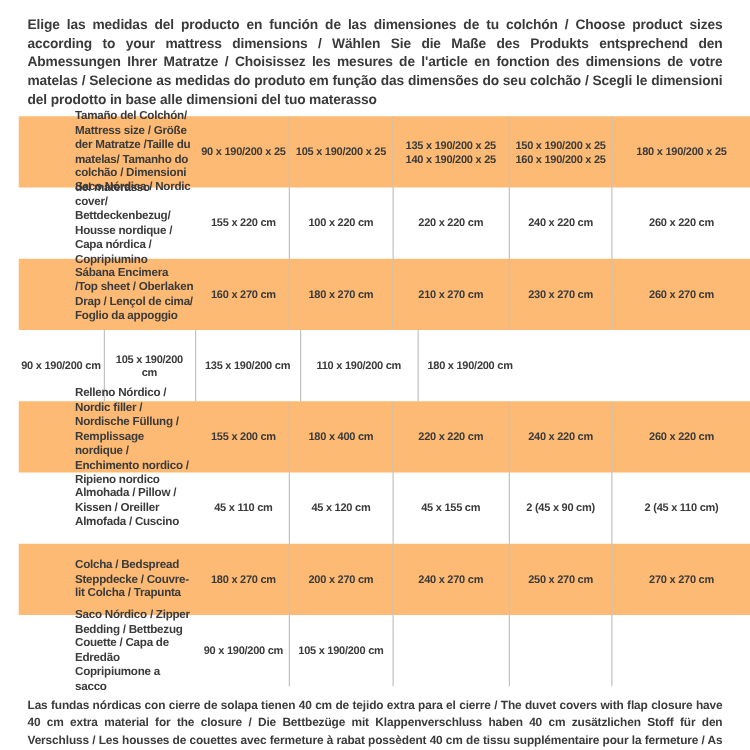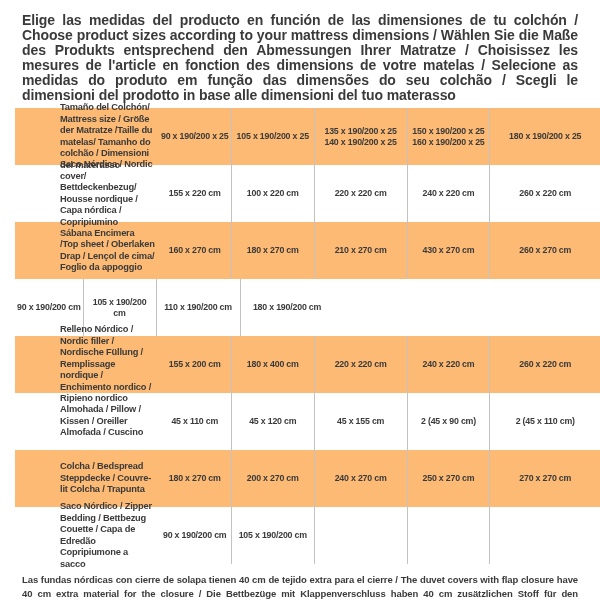--- a/index.html
+++ b/index.html
@@ -7,21 +7,21 @@
   body {
     width: 600px;
     height: 600px;
     background: #ffffff;
     font-family: "Liberation Sans", sans-serif;
     color: #3a3a3a;
     overflow: hidden;
   }
   .intro {
     font-weight: bold;
-    font-size: 14px;
+    font-size: 11px;
     line-height: 15px;
     letter-spacing: -0.1px;
     text-align: justify;
     color: #3a3a3a;
     margin: 13px 22px 5px 22px;
   }
   .size-table {
     margin: 0 0 0 15px;
     width: 585px;
   }
@@ -95,26 +95,27 @@
     <div class="cell val">100 x 220 cm</div>
     <div class="cell val">220 x 220 cm</div>
     <div class="cell val">240 x 220 cm</div>
     <div class="cell val">260 x 220 cm</div>
   </div>
       <div class="row alt">
     <div class="cell label">Sábana Encimera /Top sheet / Oberlaken Drap / Lençol de cima/ Foglio da appoggio</div>
     <div class="cell val">160 x 270 cm</div>
     <div class="cell val">180 x 270 cm</div>
     <div class="cell val">210 x 270 cm</div>
-    <div class="cell val">430 x 270 cm</div>
+    <div class="cell val">230 x 270 cm</div>
     <div class="cell val">260 x 270 cm</div>
   </div>
       <div class="row">
     <div class="cell val">90 x 190/200 cm</div>
     <div class="cell val">105 x 190/200 cm</div>
+    <div class="cell val">135 x 190/200 cm</div>
     <div class="cell val">110 x 190/200 cm</div>
     <div class="cell val">180 x 190/200 cm</div>
   </div>
       <div class="row alt">
     <div class="cell label">Relleno Nórdico / Nordic filler / Nordische Füllung / Remplissage nordique / Enchimento nordico / Ripieno nordico</div>
     <div class="cell val">155 x 200 cm</div>
     <div class="cell val">180 x 400 cm</div>
     <div class="cell val">220 x 220 cm</div>
     <div class="cell val">240 x 220 cm</div>
     <div class="cell val">260 x 220 cm</div>

